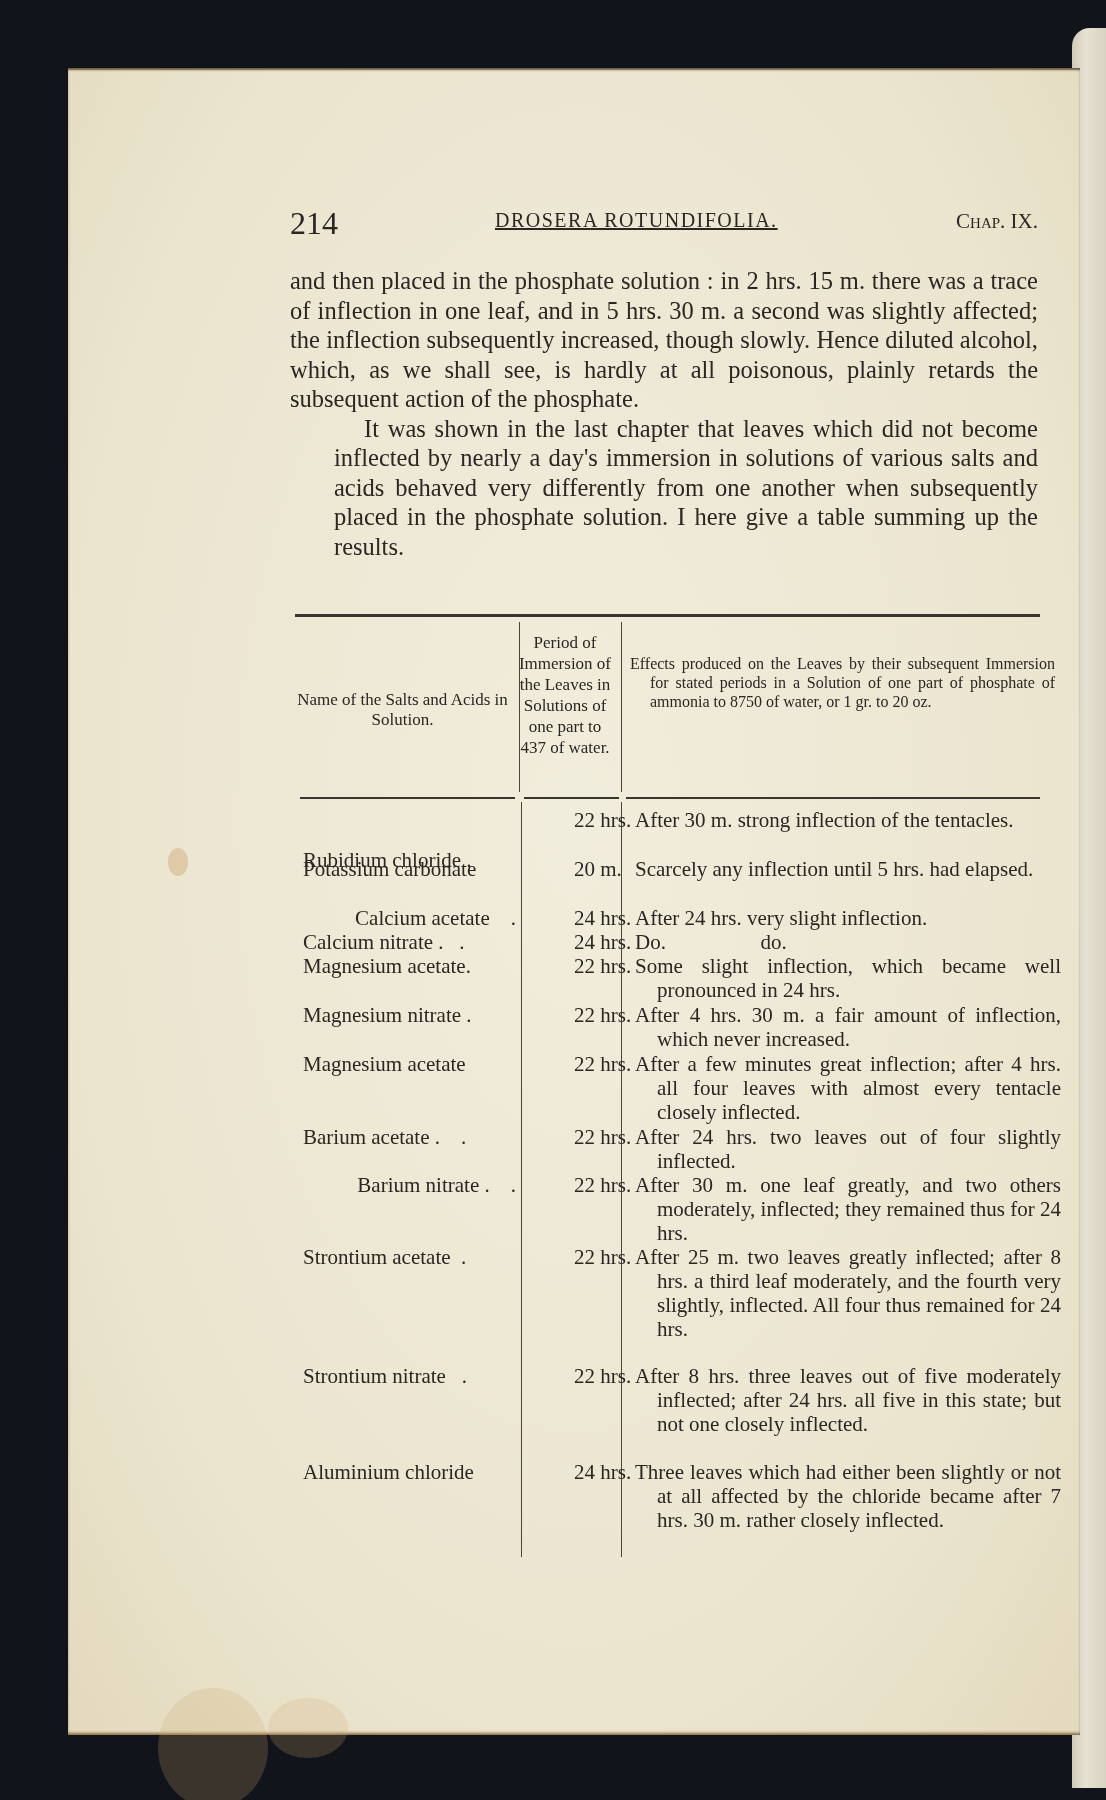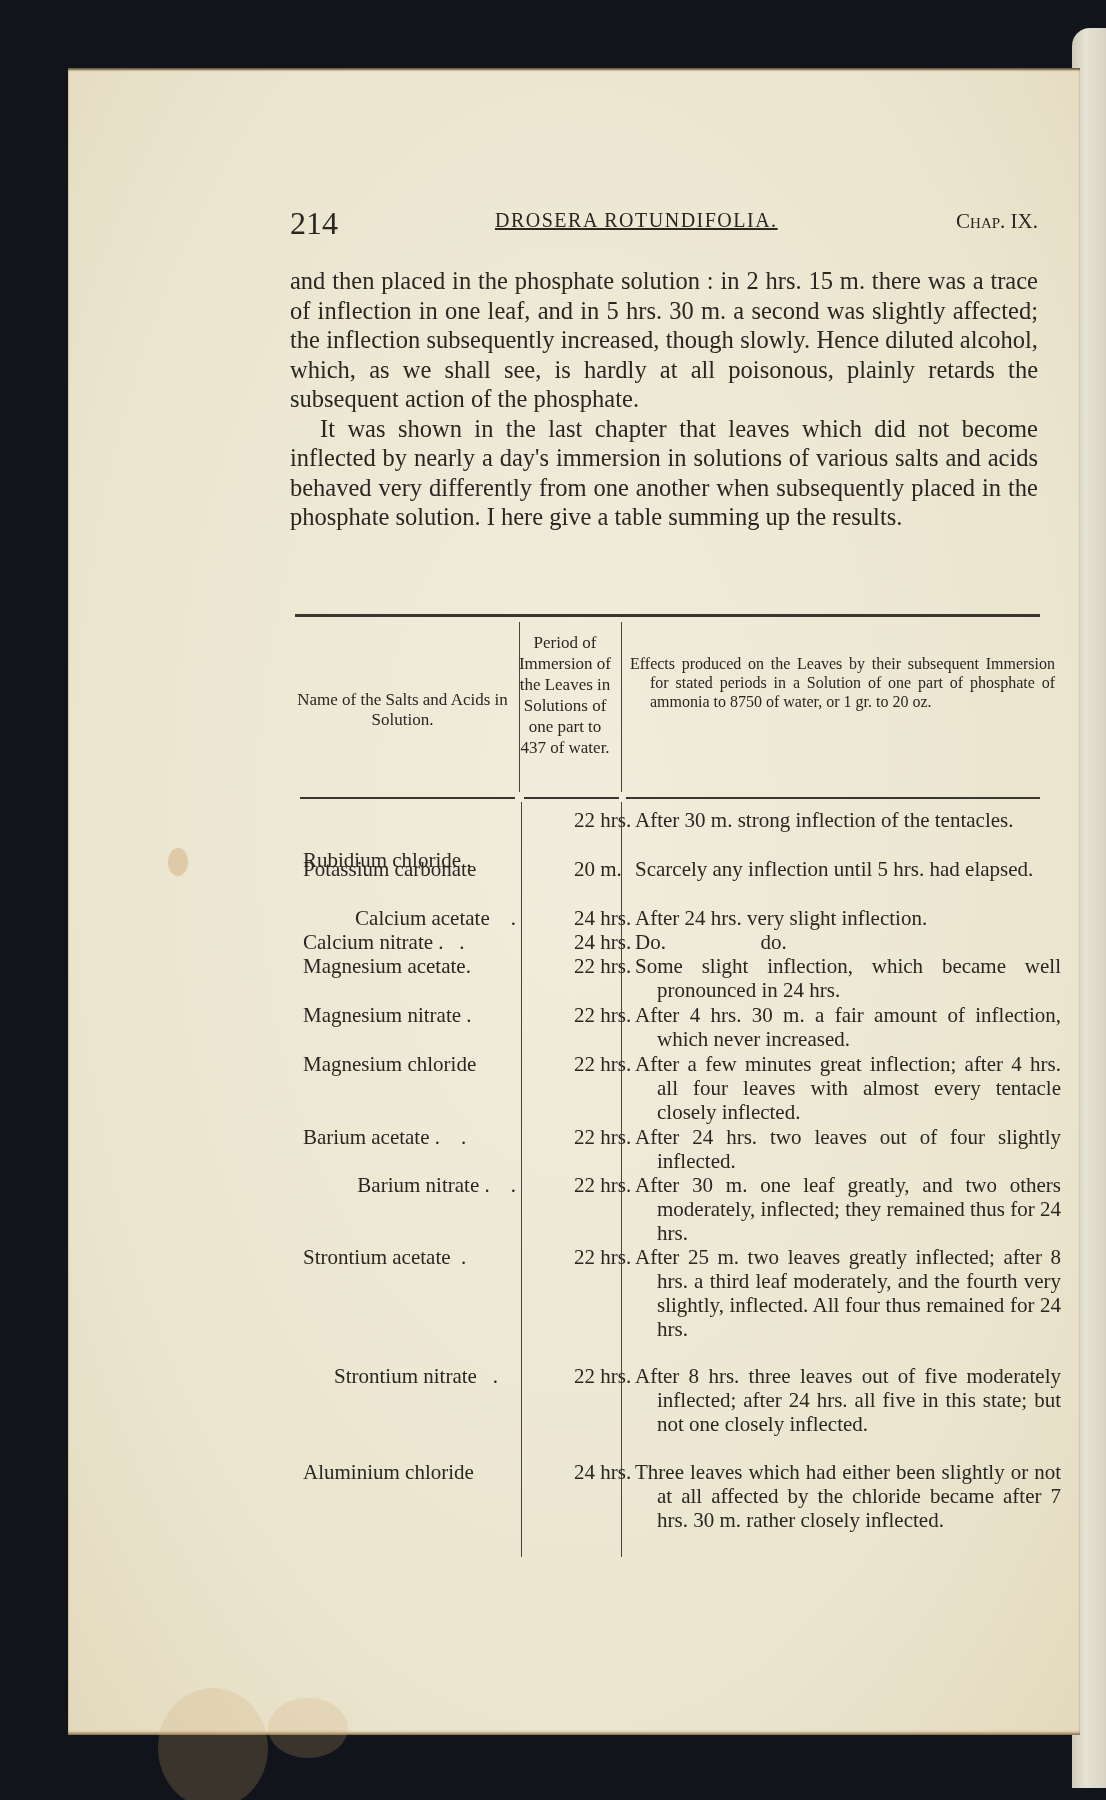--- a/index.html
+++ b/index.html
@@ -26,21 +26,21 @@
     font-size: 26px;
   }
   .header .pno { position: absolute; left: 0; top: 0; font-size: 32px; }
   .header .title { position: absolute; left: 205px; top: 4px; font-size: 20px; letter-spacing: 1.5px; text-decoration: underline; }
   .header .chap { position: absolute; right: 0; top: 4px; font-size: 21px; font-variant: small-caps; }
   .body-text {
     position: absolute; left: 290px; top: 266px; width: 748px;
     font-size: 24.5px; line-height: 29.5px; text-align: justify;
   }
   .body-text p { margin: 0; }
-  .body-text p.indent { text-indent: 30px; }
+  .body-text p.indent { text-indent: 30px; margin-left: 44px; }
   .rule-top { position: absolute; left: 295px; top: 614px; width: 745px; height: 3px; background: #3a3530; }
   .vline { position: absolute; width: 1px; background: #4a443c; }
   .hdr-name {
     position: absolute; left: 295px; top: 690px; width: 215px;
     text-align: center; font-size: 17px; line-height: 20px;
   }
   .hdr-period {
     position: absolute; left: 515px; top: 632px; width: 100px;
     text-align: center; font-size: 17px; line-height: 21px;
   }
@@ -120,41 +120,41 @@
     <span class="c-name" style="white-space: pre;">Magnesium acetate.</span>
     <span class="c-period">22 hrs.</span>
     <span class="c-effect">Some slight inflection, which became well pronounced in 24 hrs.</span>
   </div>
   <div class="row" style="top:1003px;">
     <span class="c-name" style="white-space: pre;">Magnesium nitrate .</span>
     <span class="c-period">22 hrs.</span>
     <span class="c-effect">After 4 hrs. 30 m. a fair amount of inflection, which never increased.</span>
   </div>
   <div class="row" style="top:1052px;">
-    <span class="c-name" style="white-space: pre;">Magnesium chloride</span>
+    <span class="c-name" style="white-space: pre;">Magnesium acetate</span>
     <span class="c-period">22 hrs.</span>
     <span class="c-effect">After a few minutes great inflection; after 4 hrs. all four leaves with almost every tentacle closely inflected.</span>
   </div>
   <div class="row" style="top:1125px;">
     <span class="c-name" style="white-space: pre;">Barium acetate .    .</span>
     <span class="c-period">22 hrs.</span>
     <span class="c-effect">After 24 hrs. two leaves out of four slightly inflected.</span>
   </div>
   <div class="row" style="top:1173px;">
     <span class="c-name" style="white-space: pre; text-align: right;">Barium nitrate .    .</span>
     <span class="c-period">22 hrs.</span>
     <span class="c-effect">After 30 m. one leaf greatly, and two others moderately, inflected; they remained thus for 24 hrs.</span>
   </div>
   <div class="row" style="top:1245px;">
     <span class="c-name" style="white-space: pre;">Strontium acetate  .</span>
     <span class="c-period">22 hrs.</span>
     <span class="c-effect">After 25 m. two leaves greatly inflected; after 8 hrs. a third leaf moderately, and the fourth very slightly, inflected. All four thus remained for 24 hrs.</span>
   </div>
   <div class="row" style="top:1364px;">
-    <span class="c-name" style="white-space: pre; margin-left: 31px;">Strontium nitrate   .</span>
+    <span class="c-name" style="white-space: pre;">Strontium nitrate   .</span>
     <span class="c-period">22 hrs.</span>
     <span class="c-effect">After 8 hrs. three leaves out of five moderately inflected; after 24 hrs. all five in this state; but not one closely inflected.</span>
   </div>
   <div class="row" style="top:1460px;">
     <span class="c-name" style="white-space: pre;">Aluminium chloride</span>
     <span class="c-period">24 hrs.</span>
     <span class="c-effect">Three leaves which had either been slightly or not at all affected by the chloride became after 7 hrs. 30 m. rather closely inflected.</span>
   </div>
 </div>
 

